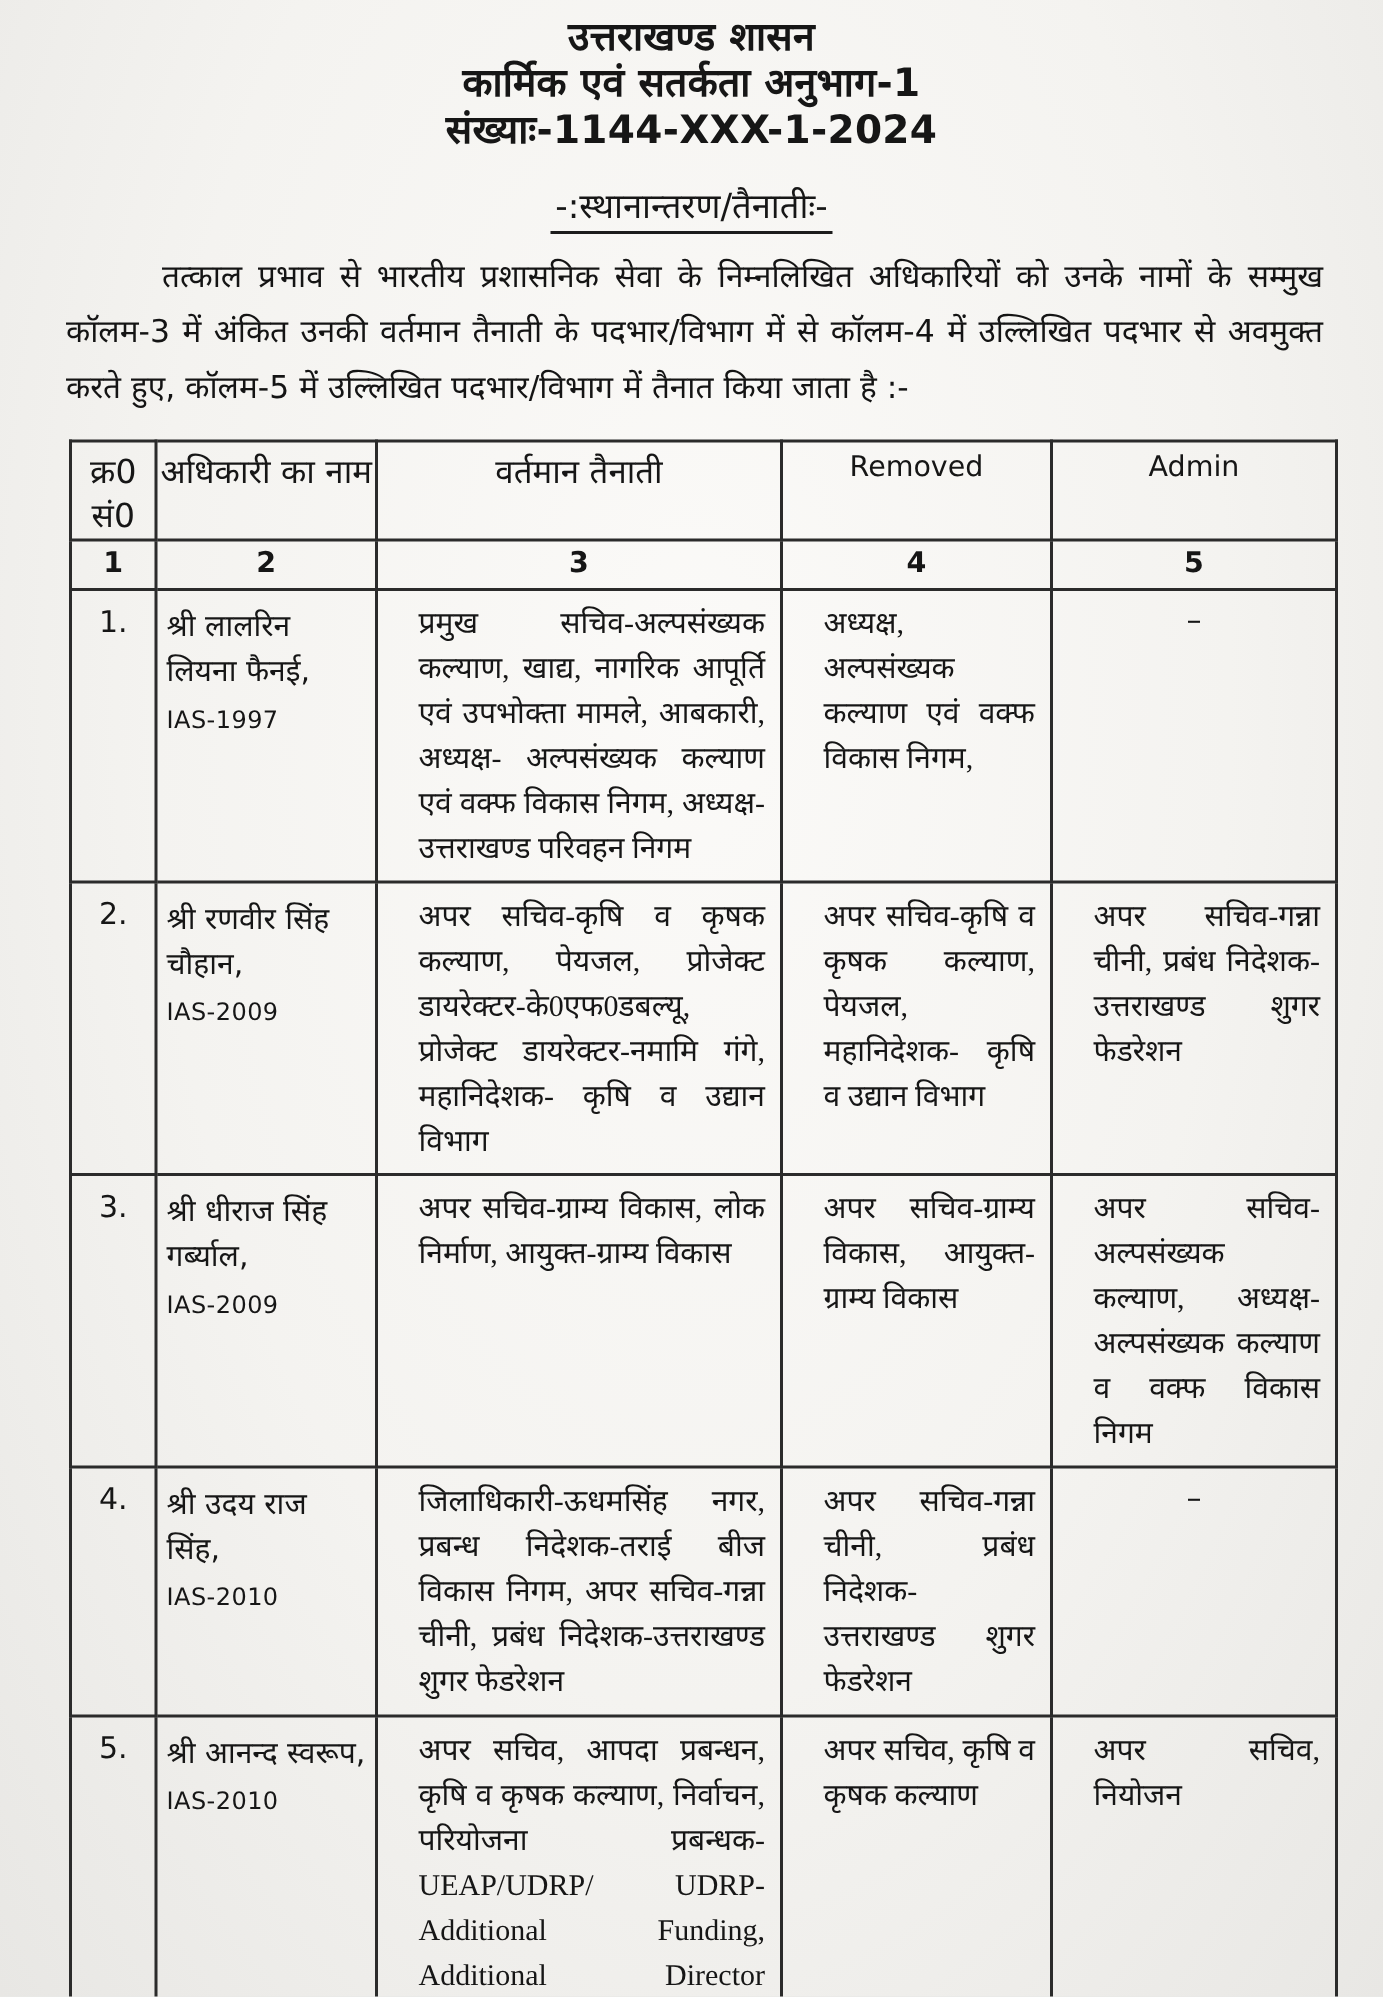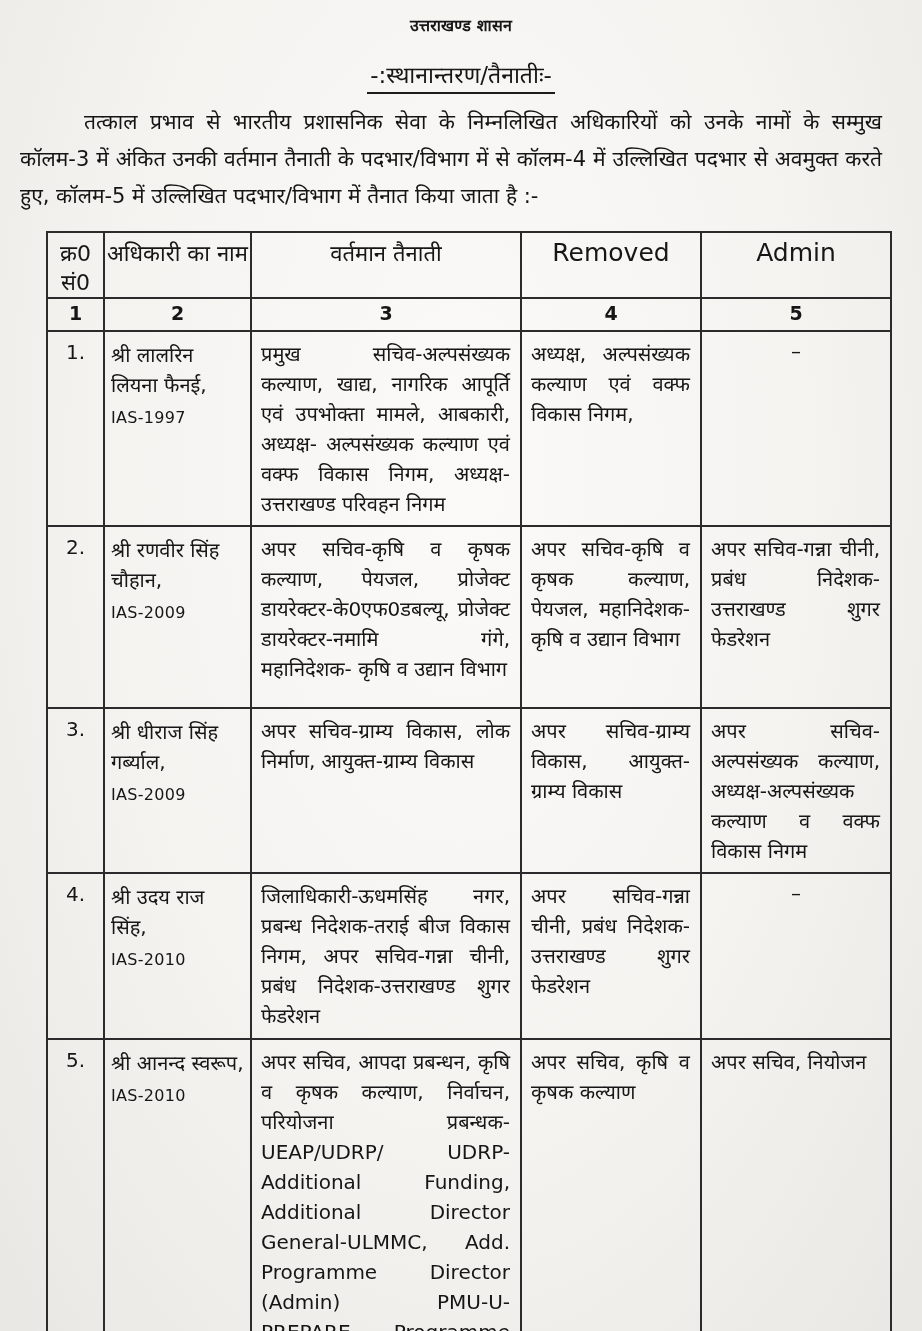--- a/index.html
+++ b/index.html
@@ -22,42 +22,42 @@
     inset: 0;
     background:
       radial-gradient(ellipse at 50% 35%, #fbfaf8 0%, #f4f3f0 55%, #e8e7e4 100%);
     padding-top: 10px;
   }
 
   
   .letterhead {
     text-align: center;
     font-weight: bold;
-    font-size: 16px;
+    font-size: 26px;
     line-height: 31px;
     letter-spacing: 0.2px;
   }
   .letterhead .line { white-space: pre; }
 
   
   .order-title-wrap {
     text-align: center;
     margin-top: 17px;
   }
   .order-title {
     display: inline-block;
     font-weight: normal;
     font-size: 23px;
     border-bottom: 2.5px solid #1c1c1c;
     padding: 0 3px 2px 3px;
   }
 
   
   .intro {
-    margin: 10px 40px 0 20px;
+    margin: 10px 40px 0 44px;
     font-size: 21px;
     line-height: 37px;
     text-align: justify;
     text-indent: 64px;
     color: #141414;
   }
 
   
   table.order-table {
     margin: 16px 0 0 46px;
@@ -74,21 +74,21 @@
   }
 
   th.h-dev {
     font-size: 22px;
     line-height: 29px;
     font-weight: bold;
     text-align: center;
     padding-top: 6px;
   }
   th.h-lat {
-    font-size: 25px;
+    font-size: 19px;
     font-weight: bold;
     text-align: center;
     padding-top: 5px;
     font-family: "DejaVu Sans", sans-serif;
   }
   tr.header-row th { height: 64px; }
 
   tr.numbers-row td {
     height: 33px;
     text-align: center;
@@ -112,21 +112,22 @@
   td.c-name .batch {
     font-size: 16px;
     font-weight: normal;
     margin-top: 3px;
     letter-spacing: 0.3px;
   }
   td.c-text {
     font-size: 20px;
     line-height: 30px;
     text-align: justify;
-    padding: 7px 10px 6px 9px;
+    padding: 7px 10px 6px 27px;
+    font-family: Liberation Serif, serif;
   }
   td.c-dash {
     text-align: center;
     font-size: 20px;
     font-weight: bold;
     padding-top: 7px;
   }
 
   tr.row-1 td { height: 195px; }
   tr.row-2 td { height: 182px; }
@@ -134,20 +135,22 @@
   tr.row-4 td { height: 166px; }
   tr.row-5 td { height: 262px; }
 </style>
 </head>
 <body>
 
 <div class="paper">
 
   <div class="letterhead">
     <div class="line">उत्तराखण्ड शासन</div>
+    <div class="line">कार्मिक एवं सतर्कता अनुभाग-1</div>
+    <div class="line">संख्याः-1144-XXX-1-2024</div>
   </div>
 
   <div class="order-title-wrap">
     <span class="order-title">-:स्थानान्तरण/तैनातीः-</span>
   </div>
 
   <p class="intro">तत्काल प्रभाव से भारतीय प्रशासनिक सेवा के निम्नलिखित अधिकारियों को उनके नामों के सम्मुख कॉलम-3 में अंकित उनकी वर्तमान तैनाती के पदभार/विभाग में से कॉलम-4 में उल्लिखित पदभार से अवमुक्त करते हुए, कॉलम-5 में उल्लिखित पदभार/विभाग में तैनात किया जाता है :-</p>
 
   <table class="order-table">
     <colgroup>

